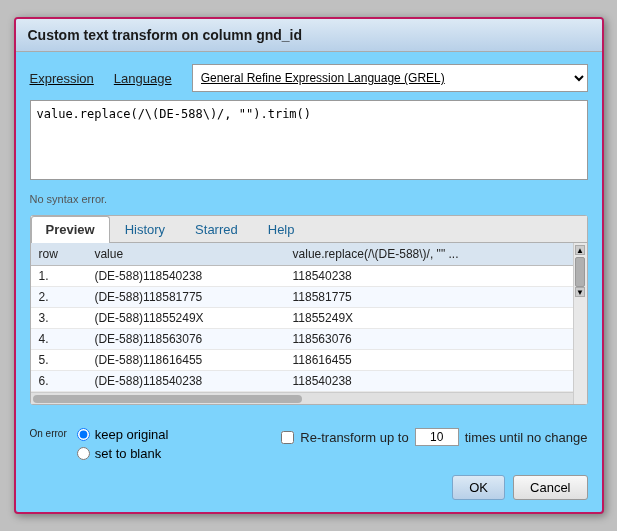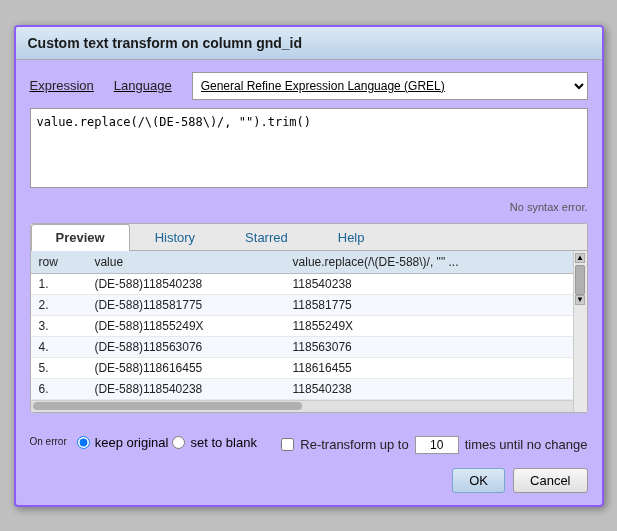--- a/index.html
+++ b/index.html
@@ -7,22 +7,22 @@
       font-family: Arial, sans-serif;
       font-size: 13px;
       background: #c0c0c0;
       display: flex;
       align-items: center;
       justify-content: center;
       width: 617px;
       height: 531px;
     }
     .dialog {
-      background: #c4b5fd;
-      border: 2px solid #8b5cf6;
+      background: #7dd3fc;
+      border: 2px solid #be185d;
       border-radius: 4px;
       width: 590px;
       box-shadow: 2px 2px 8px rgba(0,0,0,0.4);
     }
     .dialog-title {
       background: linear-gradient(to bottom, #dce9f5, #b8d0e8);
       border-bottom: 1px solid #aaa;
       padding: 8px 12px;
       font-size: 14px;
       font-weight: bold;
@@ -58,36 +58,36 @@
       border: 1px solid #999;
       font-family: monospace;
       font-size: 12px;
       padding: 6px;
       resize: none;
       background: white;
     }
     .syntax-status {
       font-size: 11px;
       color: #555;
-      text-align: right;
+      text-align: left;
       margin-top: 10px;
     }
     .tabs-container {
       border: 1px solid #b0b0b0;
       border-radius: 3px;
       margin-top: 10px;
       background: white;
     }
     .tab-bar {
       display: flex;
       border-bottom: 1px solid #b0b0b0;
       background: #e8e8e8;
     }
     .tab {
-      padding: 5px 24px;
+      padding: 5px 14px;
       font-size: 13px;
       cursor: pointer;
       border: 1px solid transparent;
       border-bottom: none;
       color: #1a6496;
       background: transparent;
     }
     .tab.active {
       background: white;
       border-color: #b0b0b0 #b0b0b0 white;
@@ -150,21 +150,21 @@
       gap: 10px;
     }
     .on-error-label {
       font-size: 10px;
       color: #222;
       white-space: nowrap;
       padding-top: 1px;
     }
     .radio-group {
       display: flex;
-      flex-direction: row;
+      flex-direction: column;
       gap: 4px;
     }
     .radio-item {
       display: flex;
       align-items: center;
       gap: 5px;
       font-size: 13px;
     }
     .radio-item input[type="radio"] {
       margin: 0;

